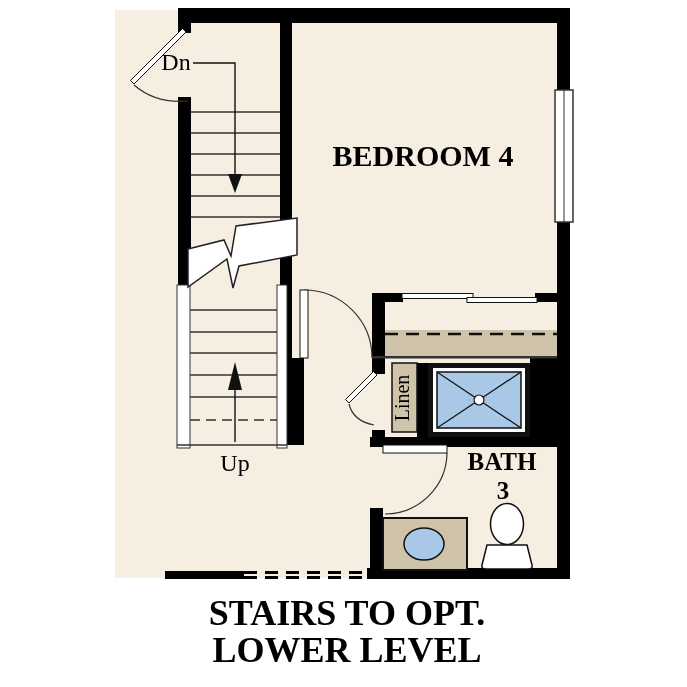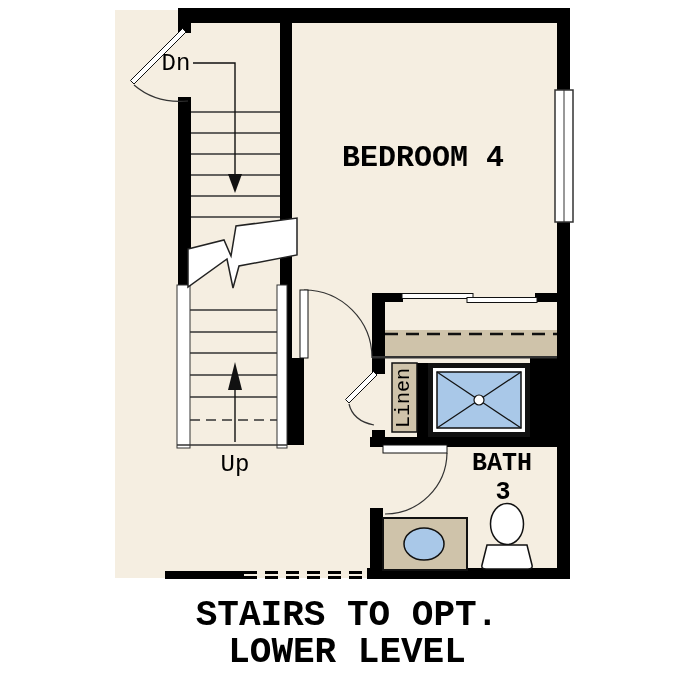--- a/index.html
+++ b/index.html
@@ -1,17 +1,17 @@
 <!DOCTYPE html>
 <html><head>
 <meta charset="utf-8">
 <style>
   html,body{margin:0;padding:0;background:#ffffff;}
   .page{position:relative;width:606px;height:687px;background:#ffffff;overflow:hidden;
-        font-family:Liberation Mono, monospace;}
+        font-family:Liberation Serif, serif;}
   svg text{fill:#000000;}
   .lbl-room{font-weight:bold;font-size:30px;}
   .lbl-bath{font-weight:bold;font-size:25px;}
   .lbl-small{font-size:24px;}
   .lbl-linen{font-size:20px;}
   .lbl-caption{font-weight:bold;font-size:36px;}
   .wall{fill:#000000;}
   .tread{stroke:#333333;stroke-width:1.5;}
   .thin{stroke:#333333;stroke-width:1.2;fill:none;}
   .leaf{fill:#ffffff;stroke:#111111;stroke-width:1;}

